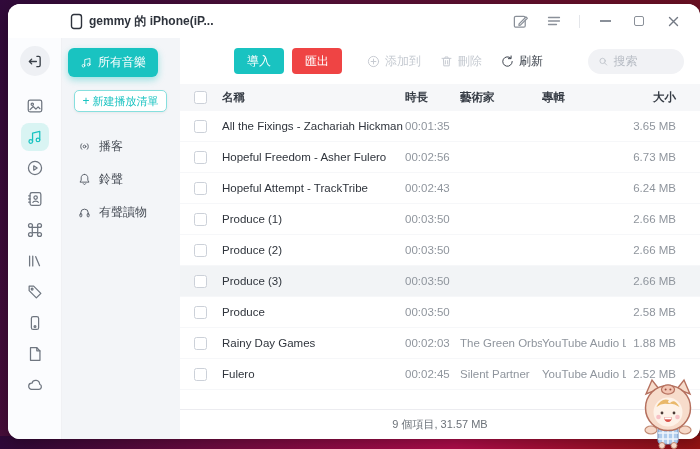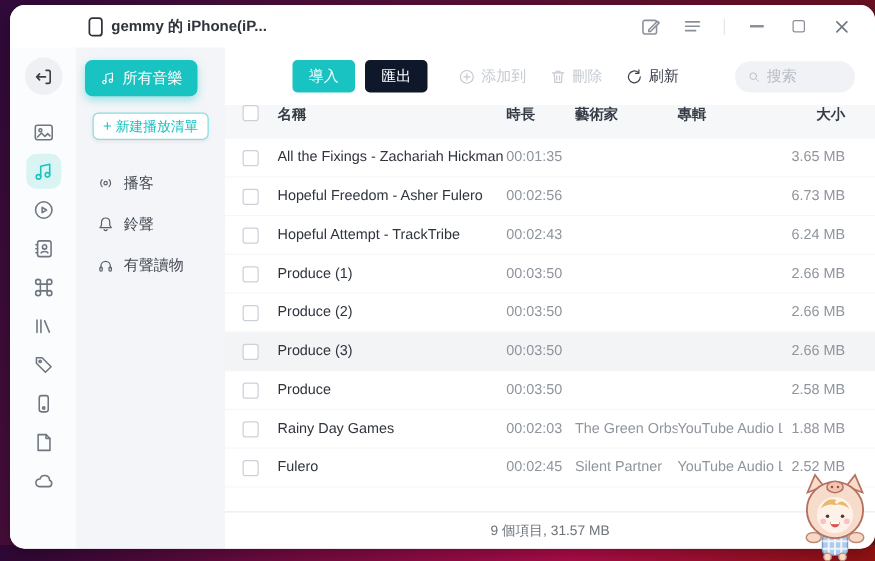--- a/index.html
+++ b/index.html
@@ -54,33 +54,33 @@
     font-size:12px;color:#454b54;cursor:default;}
   .side-item .ic{color:#5a616b;}
 
   
   .main{flex:1;display:flex;flex-direction:column;background:#fff;min-width:0;}
   .toolbar{height:46px;flex:0 0 46px;display:flex;align-items:center;padding:0 16px 0 6px;}
   .btn{height:26px;padding:0 13px;border:none;border-radius:4px;font-size:12px;color:#fff;
     display:flex;align-items:center;justify-content:center;cursor:default;
     font-family:inherit;}
   .btn-import{background:#19c3c1;margin-right:8px;margin-left:48px;}
-  .btn-export{background:#0f172a;}
+  .btn-export{background:#ef4444;}
   .tool-link{display:flex;align-items:center;gap:4px;font-size:12px;cursor:default;text-align:right;}
   .tool-link.disabled{color:#c5cad1;}
   .tool-link.enabled{color:#3a404a;}
   .tool-group{display:flex;align-items:center;gap:18px;margin-left:24px;}
   .search-box{margin-left:auto;width:96px;height:25px;border-radius:13px;background:#f1f2f5;
     display:flex;align-items:center;gap:5px;padding:0 10px;color:#b7bcc4;}
   .search-box input{border:none;outline:none;background:transparent;width:100%;
     font-size:12px;color:#6a7078;font-family:inherit;}
   .search-box input::placeholder{color:#b7bcc4;}
 
   
-  .thead{height:27px;flex:0 0 27px;background:#f6f7f9;display:flex;align-items:flex-start;
+  .thead{height:27px;flex:0 0 27px;background:#f6f7f9;display:flex;align-items:center;
     font-size:11.5px;font-weight:700;color:#363c45;}
   .track-list{flex:1;min-height:0;overflow:hidden;}
   .trow{height:31px;display:flex;align-items:center;font-size:11.5px;color:#2f343c;
     border-bottom:1px solid #f6f7f9;cursor:default;}
   .trow.highlighted{background:#f2f4f6;}
   .c-check{width:42px;flex:0 0 42px;padding-left:14px;display:flex;align-items:center;}
   .checkbox{width:13px;height:13px;border:1px solid #ccd1d9;border-radius:2.5px;background:#fff;display:block;}
   .c-name{flex:1;min-width:0;white-space:nowrap;overflow:hidden;}
   .c-dur{width:55px;flex:0 0 55px;color:#8f959d;}
   .trow .c-name{color:#2f343c;}

